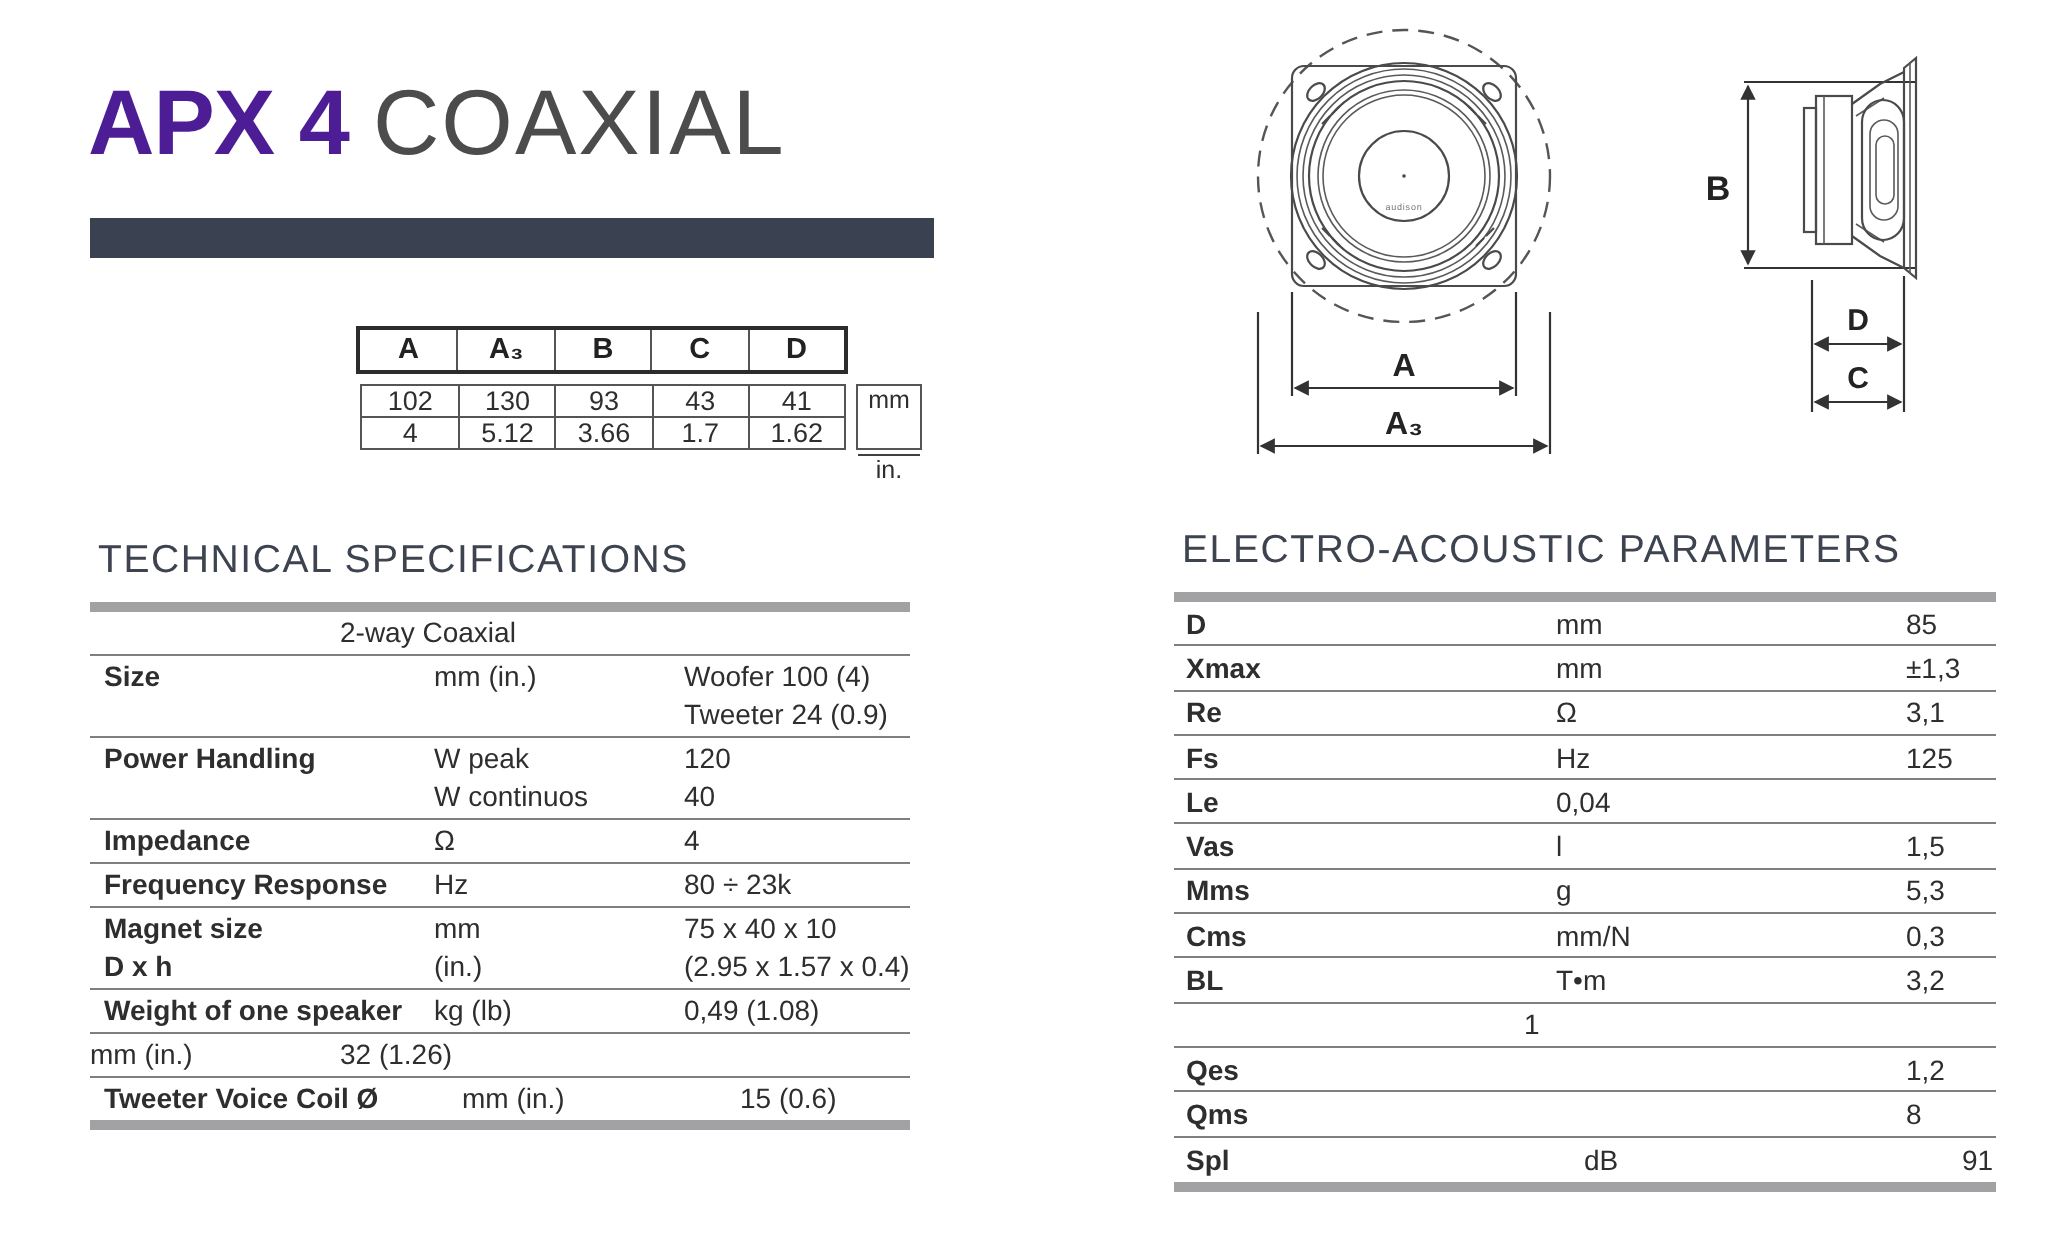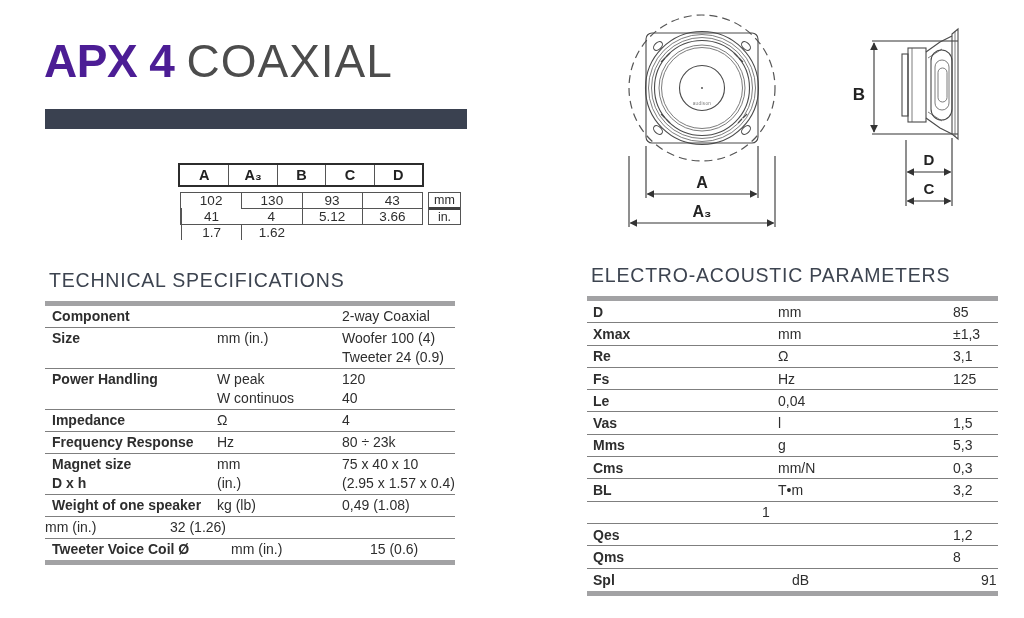--- a/index.html
+++ b/index.html
@@ -12,29 +12,29 @@
   .t-bold{font-weight:bold;color:#4c1d95;letter-spacing:-0.5px;}
   .t-light{font-weight:normal;color:#4c4c4c;margin-left:12px;letter-spacing:1px;}
   #accent-bar{position:absolute;left:45px;top:109px;width:422px;height:20px;background:#3a4150;}
 
   
   #dim-header-box{position:absolute;left:178px;top:163px;width:246px;height:24px;
     border:2.5px solid #2c2c2c;display:grid;grid-template-columns:repeat(5,1fr);background:#fff;box-sizing:border-box;}
   .dim-hcell{display:flex;align-items:center;justify-content:center;font-weight:bold;font-size:14.5px;color:#222;}
   .dim-hcell.colline{border-left:1px solid #555;}
   #dim-value-box{position:absolute;left:180px;top:192px;width:243px;height:33px;
-    border:1.5px solid #555;display:grid;grid-template-columns:repeat(4,1fr);grid-template-rows:1fr 1fr;
+    border:1.5px solid #555;display:grid;grid-template-columns:repeat(5,1fr);grid-template-rows:1fr 1fr;
     font-size:13.5px;box-sizing:border-box;background:#fff;}
   .dim-vcell{display:flex;align-items:center;justify-content:center;}
   .dim-vcell.rowline{border-top:1px solid #555;}
   .dim-vcell.colline{border-left:1px solid #555;}
   #dim-unit-box{position:absolute;left:428px;top:192px;width:33px;height:33px;
     border:1.5px solid #555;display:grid;grid-template-rows:1fr 1fr;font-size:12.5px;box-sizing:border-box;background:#fff;}
   .dim-ucell{display:flex;align-items:center;justify-content:center;}
-  .dim-ucell.rowline{border-top:3px solid #404040;}
+  .dim-ucell.rowline{border-top:1px solid #404040;margin-top:20px;}
 
   
   .section-heading{position:absolute;font-size:19.5px;color:#3d4450;letter-spacing:0.8px;white-space:nowrap;}
   #tech-heading{left:49px;top:269px;}
   #ea-heading{left:591px;top:264px;}
 
   
   .spec-table{position:absolute;}
   #tech-table{left:45px;top:301px;width:410px;}
   #ea-table{left:587px;top:296px;width:411px;}
@@ -163,21 +163,20 @@
   <text class="dimlabel" x="84" y="153" font-size="15">D</text>
   <line class="dim" x1="62.5" y1="189" x2="105.5" y2="189" marker-start="url(#ah-s)" marker-end="url(#ah-s)"></line>
   <text class="dimlabel" x="84" y="182" font-size="15">C</text>
 </svg>
 
 <div id="tech-heading" class="section-heading">TECHNICAL SPECIFICATIONS</div>
 <div id="tech-table" class="spec-table">
   <div class="thick-bar"></div>
   <div id="tech-rows">
       <div class="row tech-row">
-        <span class="tech-label">Component</span>
         <span class="tech-unit"></span>
         <span class="tech-value">2-way Coaxial</span>
       </div>
       <div class="row tech-row">
         <span class="tech-label">Size</span>
         <span class="tech-unit">mm (in.)</span>
         <span class="tech-value">Woofer 100 (4)
 Tweeter 24 (0.9)</span>
       </div>
       <div class="row tech-row">

